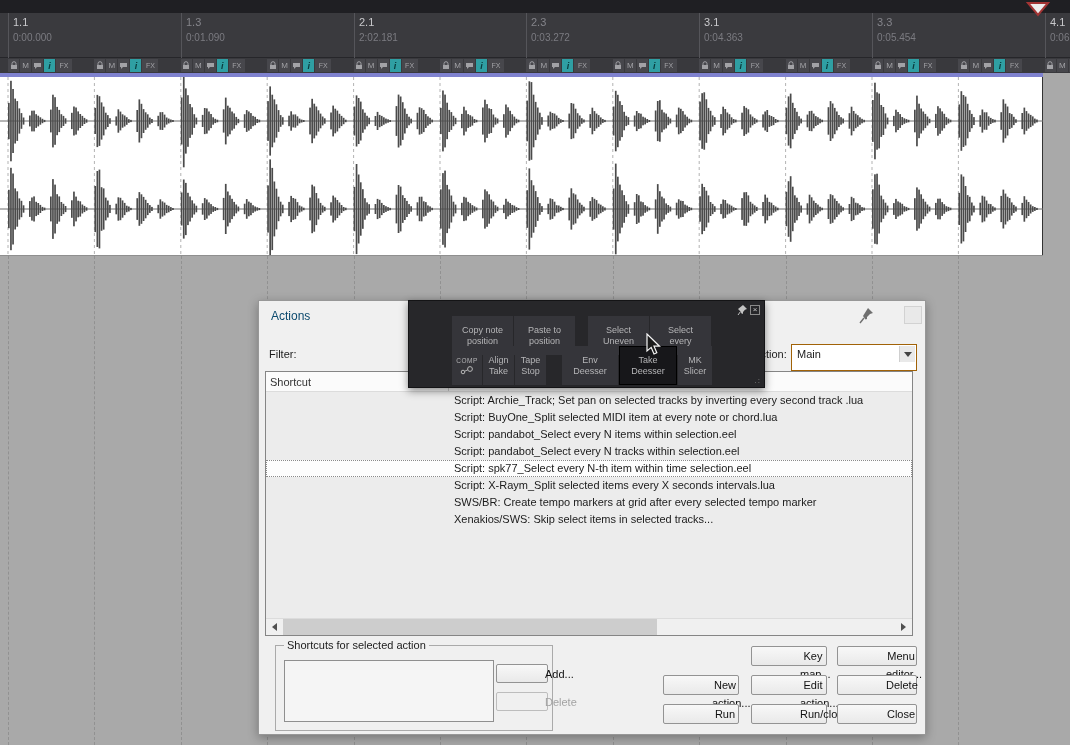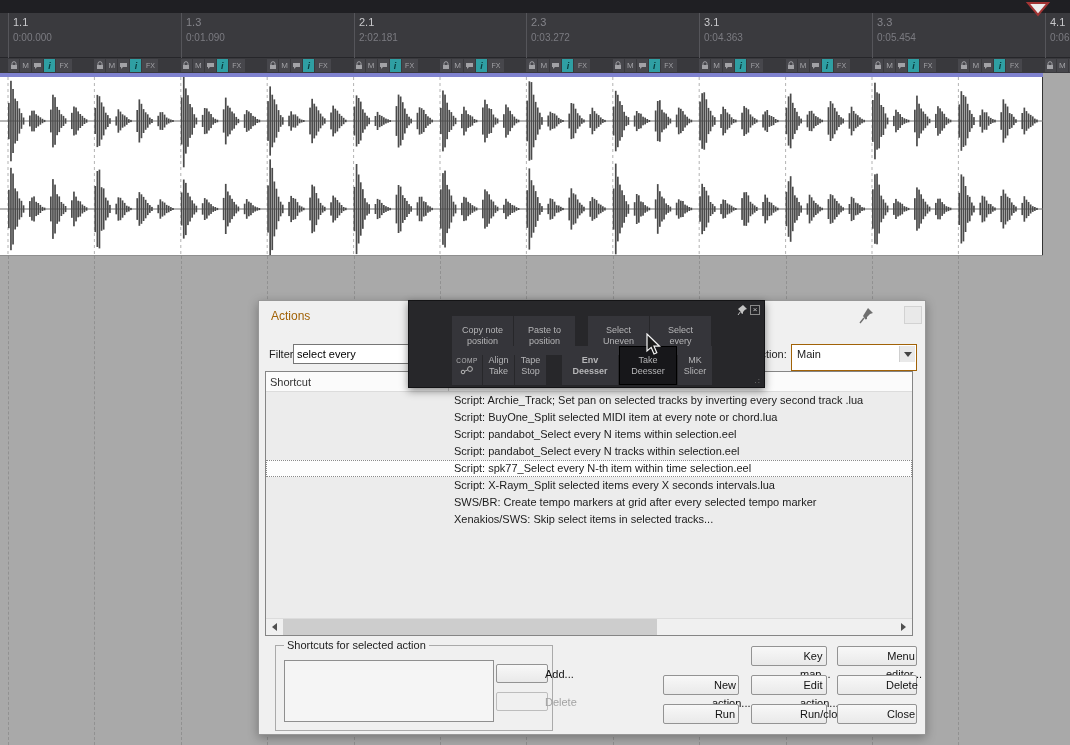--- a/index.html
+++ b/index.html
@@ -26,21 +26,21 @@
   #itemband { position:absolute; left:0; top:73px; width:1043px; height:4px; background:#7f82cf; }
 
   
   #wave { position:absolute; left:0; top:77px; width:1043px; height:178px; background:#ffffff; border-right:1px solid #333; }
   #lower { position:absolute; left:0; top:255px; width:1043px; height:490px; border-top:1px solid #8f8f8f; }
   .glower { position:absolute; top:0; height:100%; border-left:1px dashed rgba(40,40,40,0.18); }
 
   
   #dialog { position:absolute; left:258px; top:300px; width:668px; height:435px; background:#f0f0f0;
             border:1px solid #979797; box-shadow:0 3px 10px rgba(0,0,0,0.3); z-index:10; font-size:11px; color:#1b1b1b; }
-  #dlg-title { position:absolute; left:12px; top:8px; font-size:12px; color:#a16207; }
+  #dlg-title { position:absolute; left:12px; top:8px; font-size:12px; color:#0c4a6e; }
   #dlg-pin { position:absolute; left:600px; top:5px; }
   #dlg-dock { position:absolute; left:645px; top:5px; width:18px; height:18px; background:#e9e9e9; border:1px solid #d2d2d2; }
 
   #filter-label { position:absolute; left:10px; top:47px; }
   #filter-input { position:absolute; left:34px; top:43px; width:166px; height:20px; border:1px solid #767676; background:#fff;
                   font-family:"Liberation Sans",sans-serif; font-size:11px; padding-left:3px; }
   #section-label { position:absolute; left:488px; top:47px; }
   #section-select { position:absolute; left:532px; top:43px; width:126px; height:27px; background:#fff; border:1px solid #a16207; }
   #section-select .val { position:absolute; left:5px; top:3px; }
   #section-select .dd { position:absolute; right:1px; top:1px; width:16px; height:16px; background:#e9e9e9; border-left:1px solid #cfcfcf;
@@ -1144,21 +1144,20 @@
 
   <div id="dialog">
     <div id="dlg-title">Actions</div>
     <svg id="dlg-pin" width="16" height="18" viewBox="0 0 16 18">
       <path d="M9 2 L14 7 L11 8 L8 11 L8 13 L6.5 13.5 L4 10 Z" fill="#6f6f6f"></path>
       <line x1="5" y1="12" x2="1" y2="17" stroke="#6f6f6f" stroke-width="1.4"></line>
     </svg>
     <div id="dlg-dock"></div>
 
     <span id="filter-label">Filter:</span>
-    <input id="filter-input" value="select every" style="">
     <span id="section-label">Section:</span>
     <div id="section-select">
       <span class="val">Main</span>
       <span class="dd">
           <span class="tri-down"></span>
         </span>
     </div>
 
     <div id="listview">
       <div id="list-header">
@@ -1251,21 +1250,21 @@
           </div>
           <div class="tbtn" style="width: 31px;">
             <span>Align</span>
             <span>Take</span>
           </div>
           <div class="tbtn" style="width: 31px;">
             <span>Tape</span>
             <span>Stop</span>
           </div>
           <div class="tbspacer" style="width: 15px;"></div>
-          <div class="tbtn" style="width: 56px; font-weight: bold;">
+          <div class="tbtn" style="width: 56px;">
             <span>Env</span>
             <span>Deesser</span>
           </div>
           <div class="tbtn active" style="width: 58px;">
             <span>Take</span>
             <span>Deesser</span>
           </div>
           <div class="tbtn" style="width: 34px;">
             <span>MK</span>
             <span>Slicer</span>

